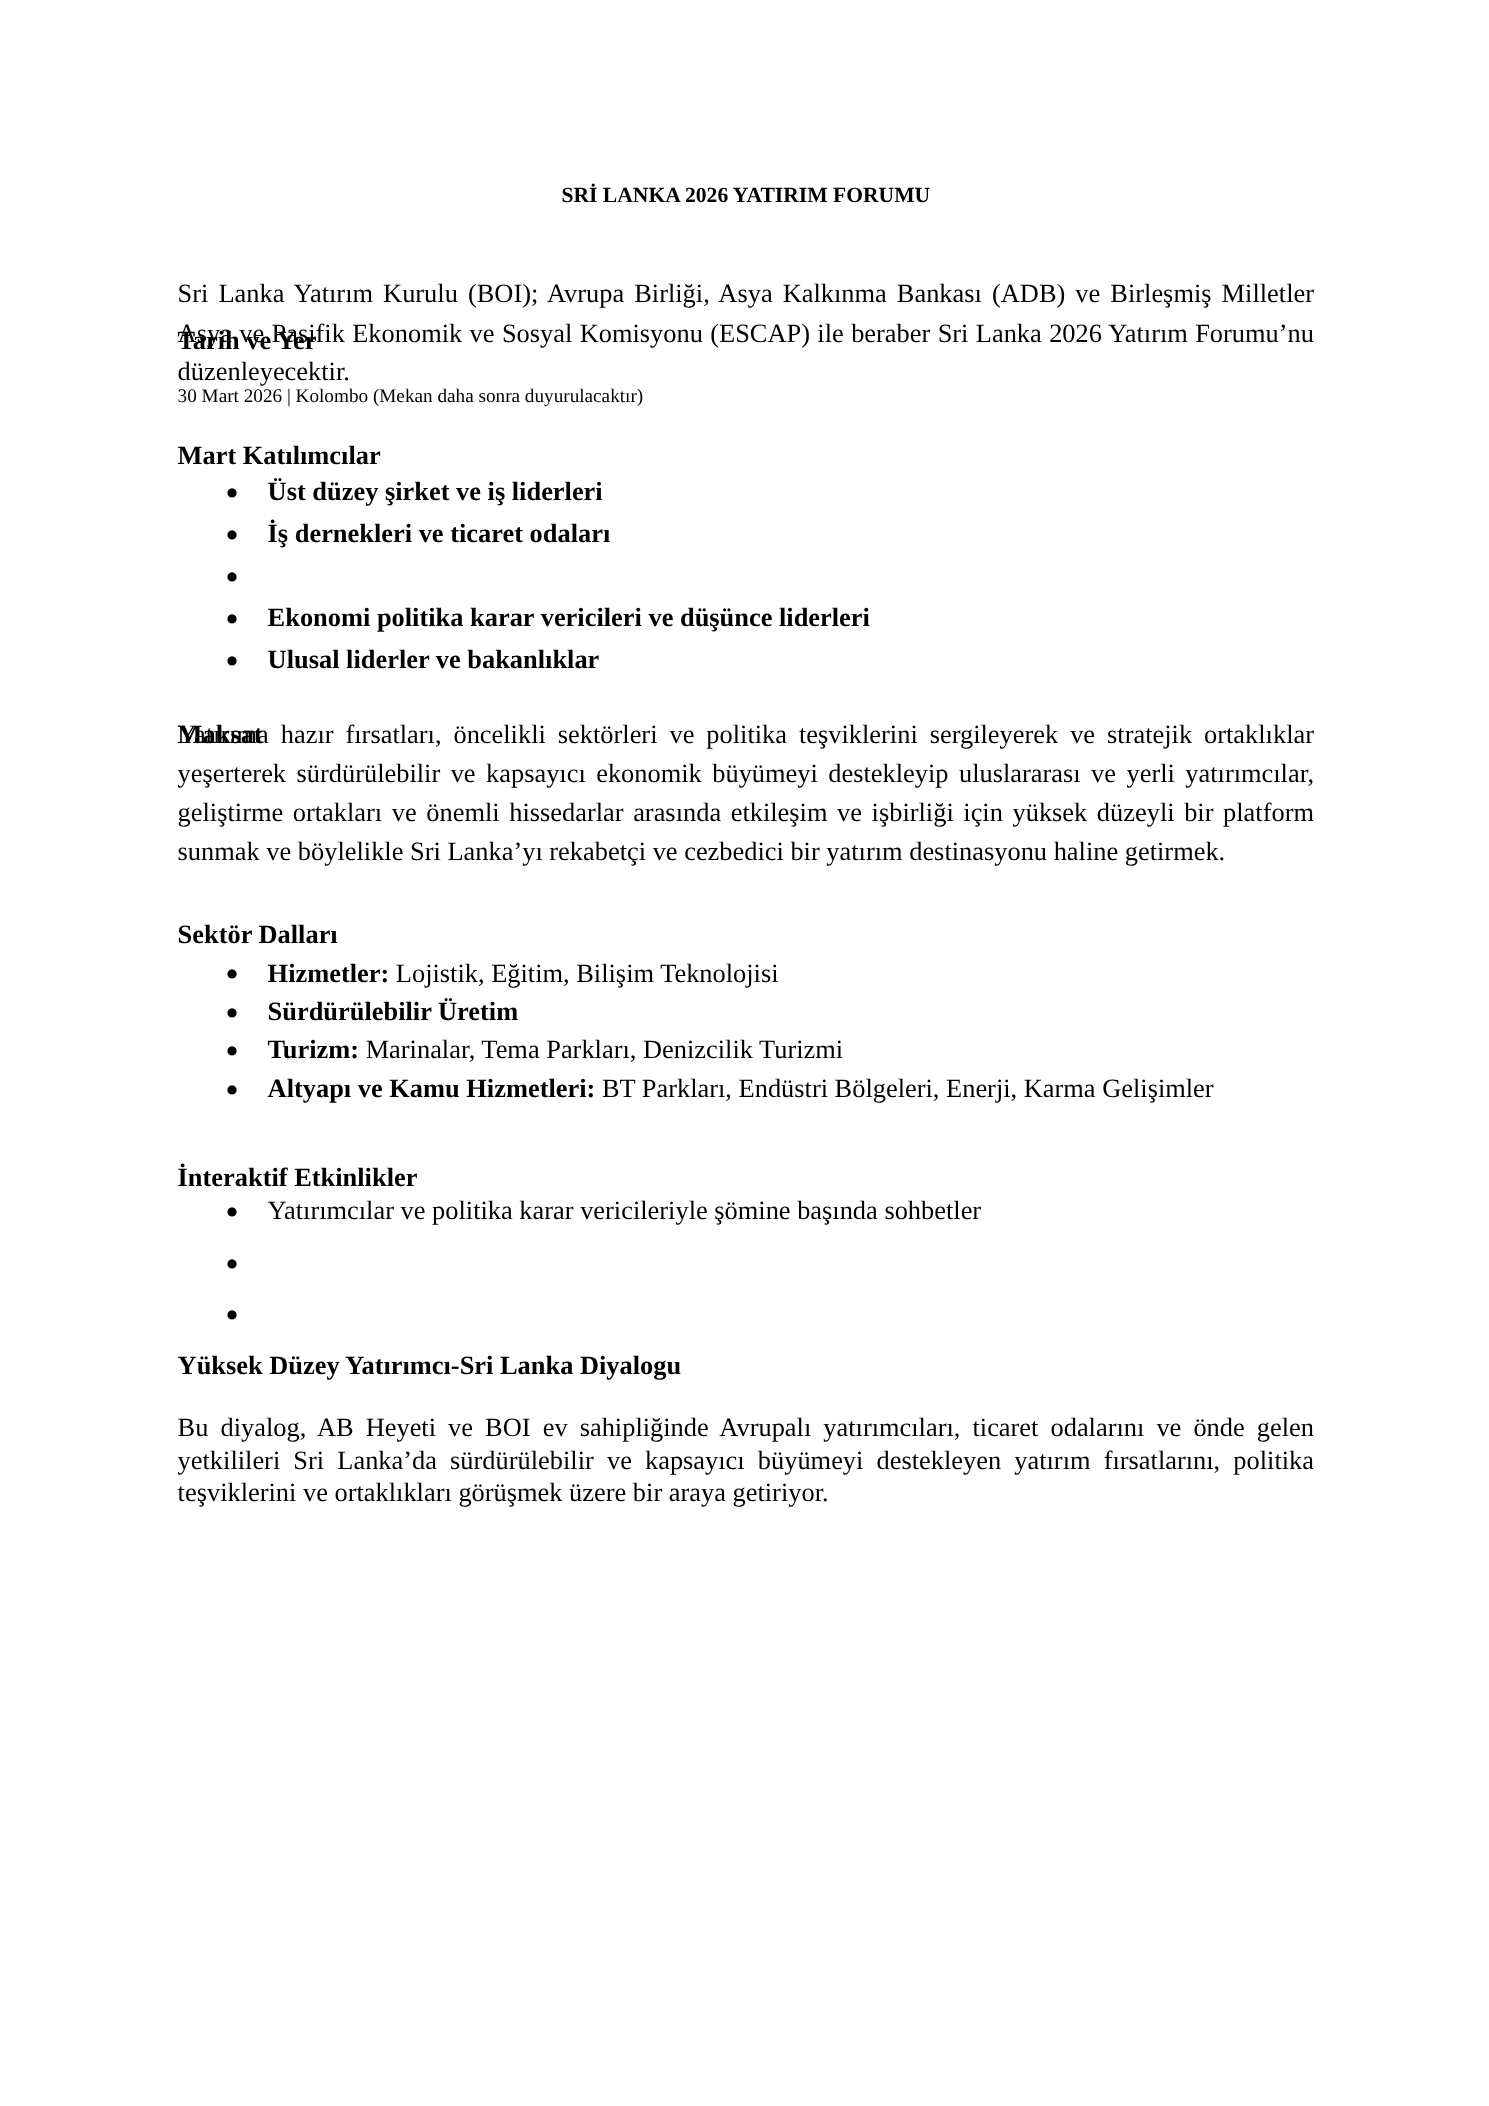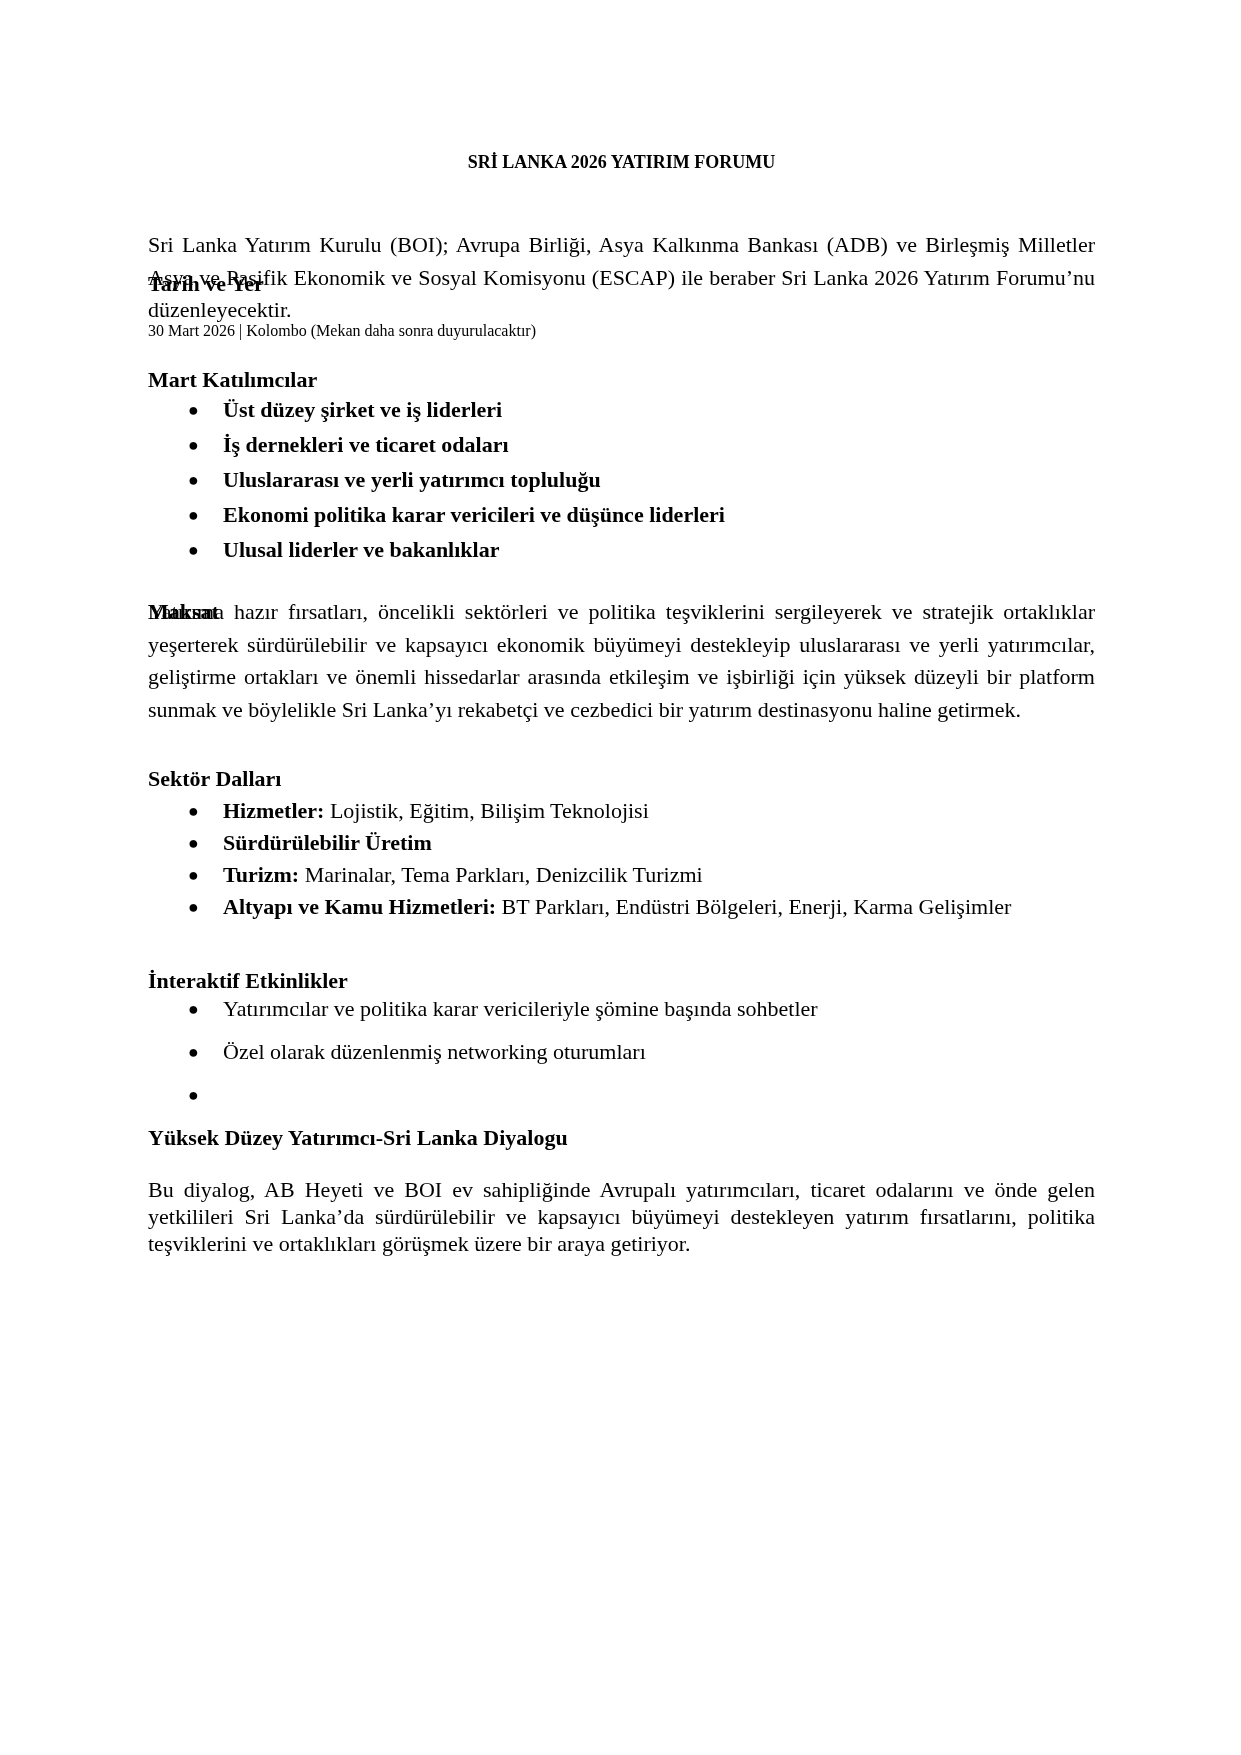--- a/index.html
+++ b/index.html
@@ -28,38 +28,38 @@
 
   <div class="para last-left" style="top:190px;margin-top:39px;">Sri Lanka Yatırım Kurulu (BOI); Avrupa Birliği, Asya Kalkınma Bankası (ADB) ve Birleşmiş Milletler Asya ve Pasifik Ekonomik ve Sosyal Komisyonu (ESCAP) ile beraber Sri Lanka 2026 Yatırım Forumu’nu düzenleyecektir.</div>
 
   <div class="heading" style="top:270px;">Tarih ve Yer</div>
   <div class="line" style="top:317px;">30 Mart 2026 | Kolombo (Mekan daha sonra duyurulacaktır)</div>
 
   <div class="heading" style="top:366px;">Mart Katılımcılar</div>
   <ul class="blist b1" style="top:396px;">
     <li><span class="bullet">●</span><span>Üst düzey şirket ve iş liderleri</span></li>
     <li><span class="bullet">●</span><span>İş dernekleri ve ticaret odaları</span></li>
-    <li><span class="bullet">●</span><span>Uluslararası ve yerli yatırımcı topluluğu</span></li>
+    <li><span class="bullet">●</span></li>
     <li><span class="bullet">●</span><span>Ekonomi politika karar vericileri ve düşünce liderleri</span></li>
     <li><span class="bullet">●</span><span>Ulusal liderler ve bakanlıklar</span></li>
   </ul>
 
   <div class="heading" style="top:598px;">Maksat</div>
   <div class="para last-left" style="top:596px;">Yatırıma hazır fırsatları, öncelikli sektörleri ve politika teşviklerini sergileyerek ve stratejik ortaklıklar yeşerterek sürdürülebilir ve kapsayıcı ekonomik büyümeyi destekleyip uluslararası ve yerli yatırımcılar, geliştirme ortakları ve önemli hissedarlar arasında etkileşim ve işbirliği için yüksek düzeyli bir platform sunmak ve böylelikle Sri Lanka’yı rekabetçi ve cezbedici bir yatırım destinasyonu haline getirmek.</div>
 
   <div class="heading" style="top:765px;">Sektör Dalları</div>
   <ul class="blist b2" style="top:795px; width:900px;">
     <li><span class="bullet">●</span><span class="bold">Hizmetler:</span><span> Lojistik, Eğitim, Bilişim Teknolojisi</span></li>
     <li><span class="bullet">●</span><span class="bold">Sürdürülebilir Üretim</span><span></span></li>
     <li><span class="bullet">●</span><span class="bold">Turizm:</span><span> Marinalar, Tema Parkları, Denizcilik Turizmi</span></li>
     <li><span class="bullet">●</span><span class="bold">Altyapı ve Kamu Hizmetleri:</span><span> BT Parkları, Endüstri Bölgeleri, Enerji, Karma Gelişimler</span></li>
   </ul>
 
   <div class="heading" style="top:967px;">İnteraktif Etkinlikler</div>
   <ul class="blist b3" style="top:995px;">
     <li><span class="bullet">●</span><span>Yatırımcılar ve politika karar vericileriyle şömine başında sohbetler</span></li>
-    <li><span class="bullet">●</span><span>Özel olarak düzenlenmiş networking oturumları</span></li>
+    <li><span class="bullet">●</span></li>
     <li><span class="bullet">●</span></li>
   </ul>
 
   <div class="heading" style="top:1124px;">Yüksek Düzey Yatırımcı-Sri Lanka Diyalogu</div>
   <div class="para last-left" style="top:1176px; line-height:27px;">Bu diyalog, AB Heyeti ve BOI ev sahipliğinde Avrupalı yatırımcıları, ticaret odalarını ve önde gelen yetkilileri Sri Lanka’da sürdürülebilir ve kapsayıcı büyümeyi destekleyen yatırım fırsatlarını, politika teşviklerini ve ortaklıkları görüşmek üzere bir araya getiriyor.</div>
 </div>
 
 </body></html>

